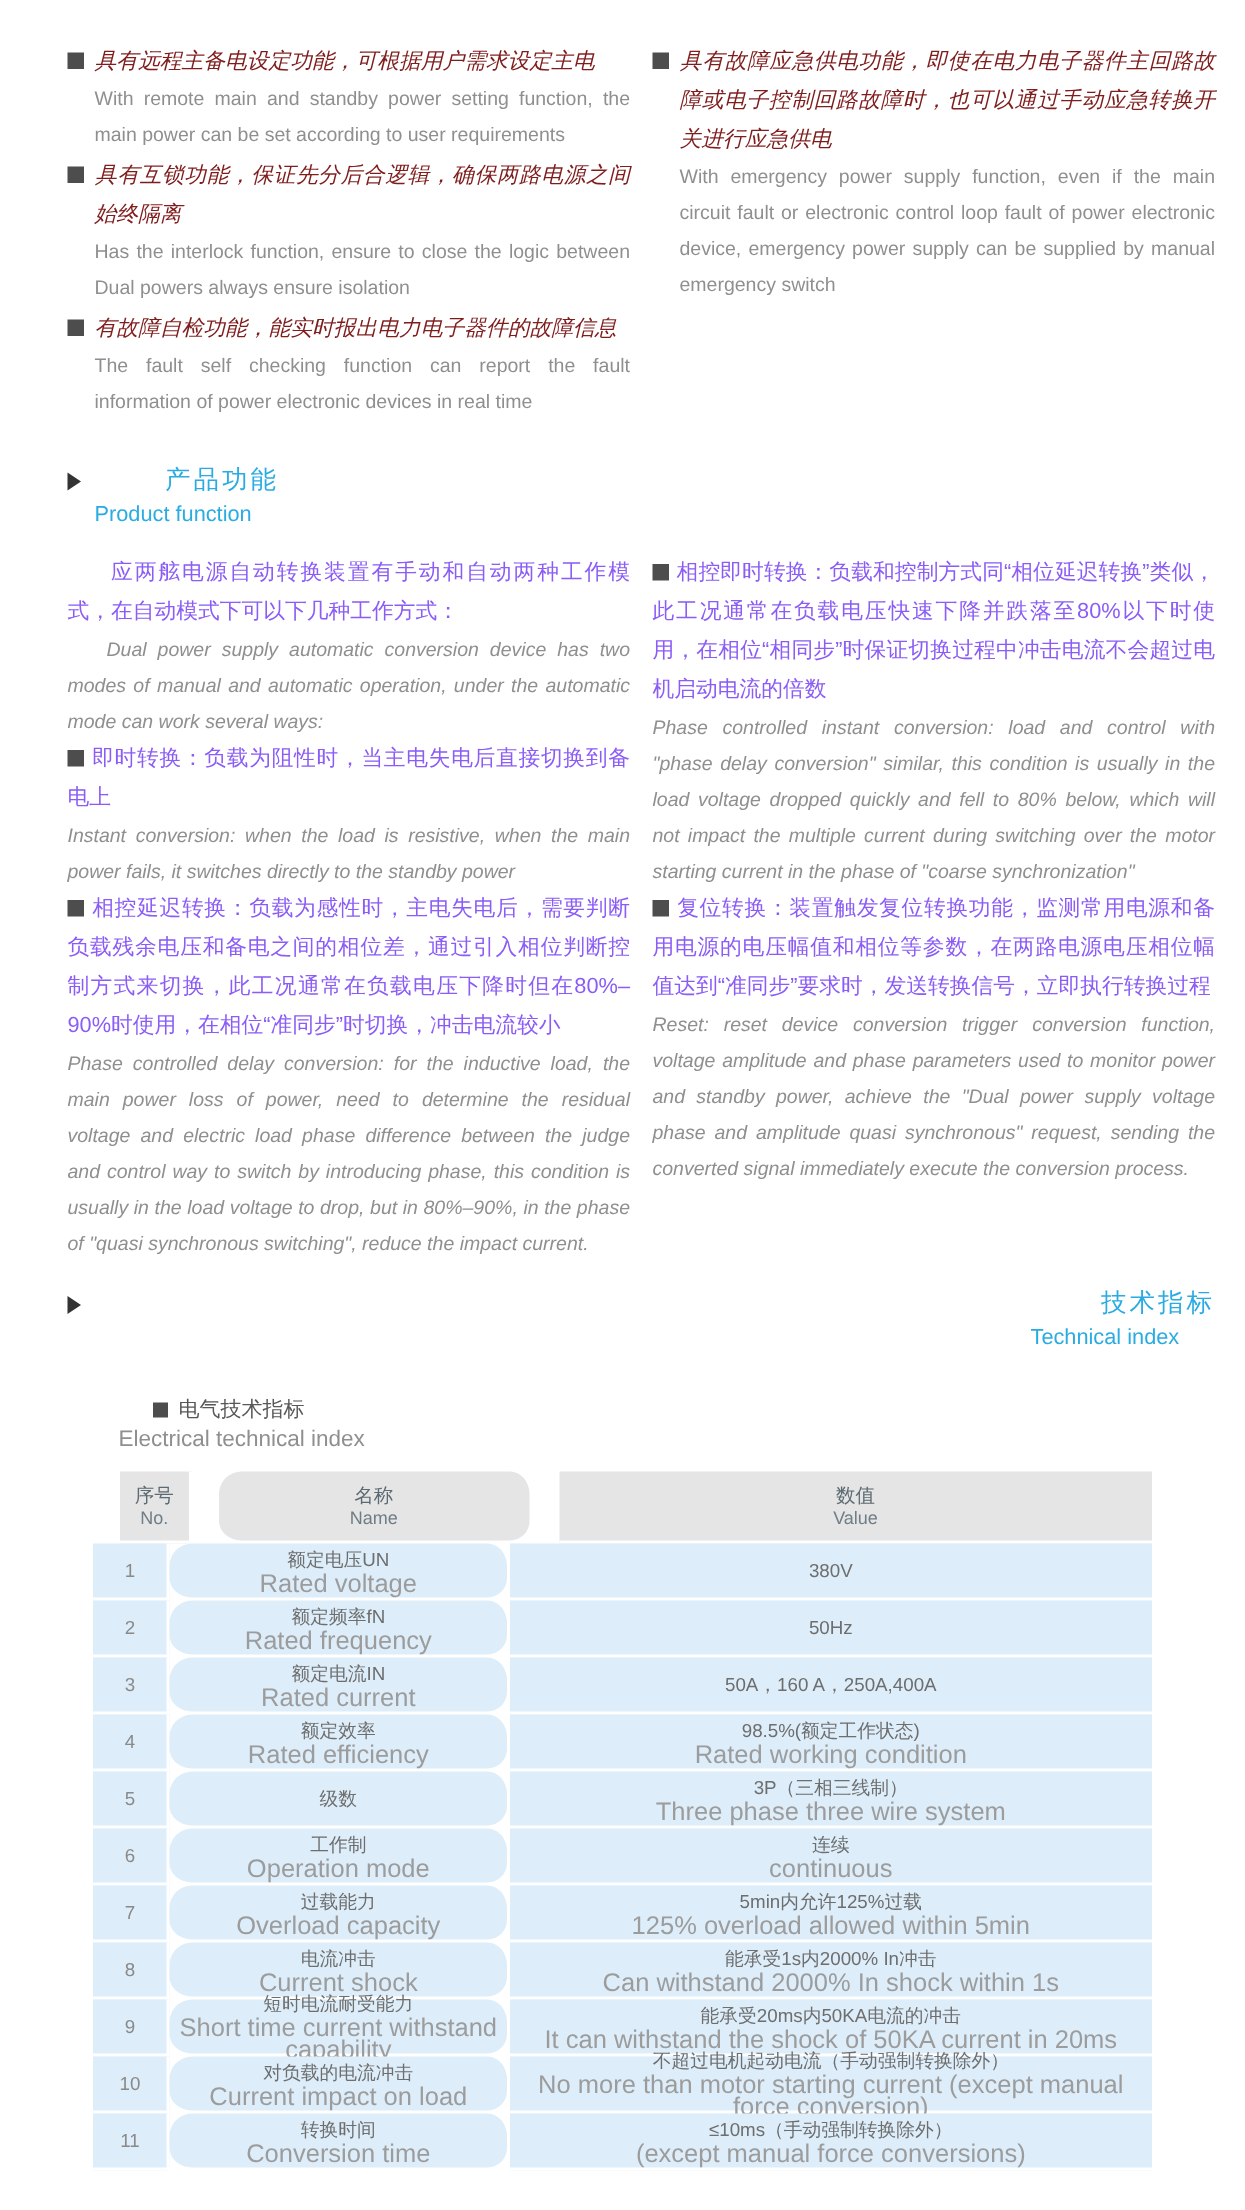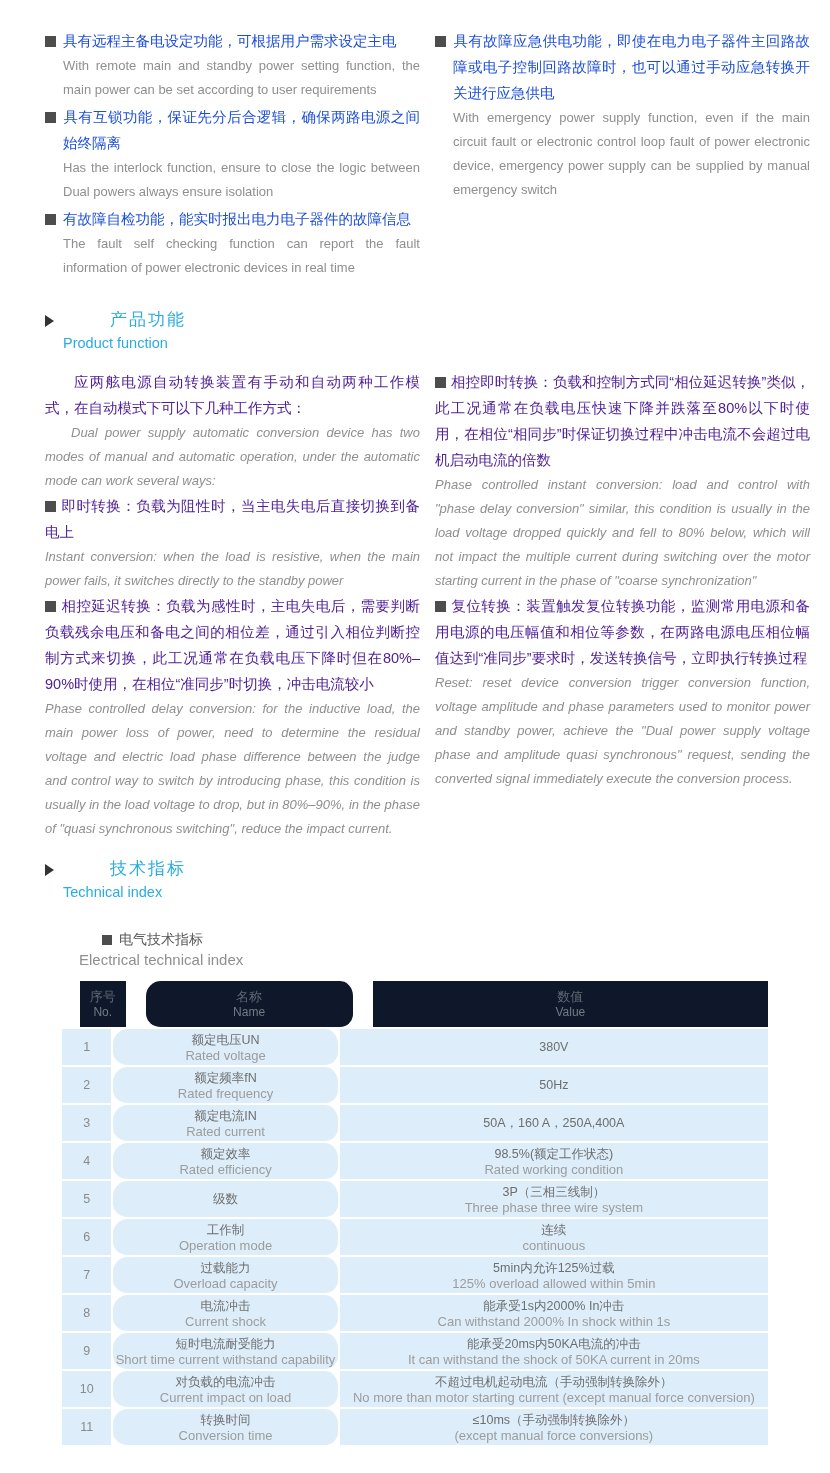--- a/index.html
+++ b/index.html
@@ -6,69 +6,69 @@
   .page{
     width:830px;height:1473px;background:#ffffff;overflow:hidden;
     font-family:"Liberation Sans","DejaVu Sans",sans-serif;
     box-sizing:border-box;padding:28px 20px 0 45px;position:relative;
   }
   
   .two-col{display:flex;gap:15px;}
   .col{width:375px;box-sizing:border-box;}
   .feature-item{margin-bottom:2px;}
   .feat-cn{
-    color:#1d4ed8;font-size:14.5px;line-height:26px;text-align:justify;
-    padding-left:18px;text-indent:-18px;
+    color:#7f1d1d;font-size:14.5px;line-height:26px;text-align:justify;
+    padding-left:18px;text-indent:-18px;font-style:italic;
   }
   .feat-en{
     color:#8f8f8f;font-size:13px;line-height:24px;text-align:justify;
     padding-left:18px;
   }
   .sq{
     display:inline-block;width:11px;height:11px;background:#4d4d4d;
     margin-right:7px;vertical-align:-1px;
   }
   
   .sec-header{display:flex;align-items:flex-start;margin-top:22px;}
   .tri{
     width:0;height:0;border-left:9px solid #333333;
     border-top:6px solid transparent;border-bottom:6px solid transparent;
     margin:9px 9px 0 0;
   }
   .sec-title-cn{font-size:17px;color:#2aace2;line-height:28px;letter-spacing:2px;margin-left:47px;}
   .sec-title-en{font-size:14.5px;color:#2aace2;line-height:19px;}
   
   .product-cols{margin-top:16px;}
-  .para-cn{color:#4c1d95;font-size:14.5px;line-height:26px;text-align:justify;}
+  .para-cn{color:#8b5cf6;font-size:14.5px;line-height:26px;text-align:justify;}
   .para-en{color:#8f8f8f;font-size:13px;line-height:24px;text-align:justify;font-style:italic;}
   .indent{text-indent:2em;}
   .para-cn .sq{margin-right:5px;}
   
   .sub-header{margin-top:26px;margin-left:17px;}
   .sub-cn{color:#595757;font-size:14px;line-height:22px;padding-left:40px;}
   .sub-cn .sq{width:10px;height:10px;}
   .sub-en{color:#8f8f8f;font-size:15px;line-height:20px;padding-left:17px;}
   
   .spec-table{margin:11px 0 0 17px;width:706px;}
   .t-row{display:flex;}
   .t-cell{
     box-sizing:border-box;border-right:2px solid #ffffff;border-bottom:2px solid #ffffff;
     display:flex;flex-direction:column;justify-content:center;align-items:center;
     background:#ddeefa;text-align:center;
   }
   .t-cell:last-child{border-right:none;}
-  .t-head .t-cell{background:#0f172a;height:48px;margin-left:18px;}
+  .t-head .t-cell{background:#e5e5e5;height:48px;margin-left:18px;}
   .c-no{width:55px;}
   .c-name{width:243px;border-radius:15px;}
   .c-value{width:460px;}
   .t-body .t-cell{height:38px;}
   .h-cn{color:#5c6a72;font-size:13px;line-height:17px;}
   .h-en{color:#6f7d86;font-size:12px;line-height:15px;}
   .cell-cn{color:#6e6e6e;font-size:12.5px;line-height:16px;}
-  .cell-en{color:#9c9c9c;font-size:13px;line-height:15px;}
+  .cell-en{color:#9c9c9c;font-size:17px;line-height:15px;}
   .row-no{color:#8a8a8a;font-size:12.5px;}
 </style>
 </head>
 <body>
 
 <div class="page">
 
   <div class="two-col">
     <div class="col" id="features-left">
         <div class="feature-item">
@@ -110,21 +110,21 @@
         <div class="para-en">Phase controlled delay conversion: for the inductive load, the main power loss of power, need to determine the residual voltage and electric load phase difference between the judge and control way to switch by introducing phase, this condition is usually in the load voltage to drop, but in 80%–90%, in the phase of "quasi synchronous switching", reduce the impact current.</div>
       </div>
     <div class="col" id="product-col-right">
         <div class="para-cn"><span class="sq"></span><span>相控即时转换：负载和控制方式同“相位延迟转换”类似，此工况通常在负载电压快速下降并跌落至80%以下时使用，在相位“相同步”时保证切换过程中冲击电流不会超过电机启动电流的倍数</span></div>
         <div class="para-en">Phase controlled instant conversion: load and control with "phase delay conversion" similar, this condition is usually in the load voltage dropped quickly and fell to 80% below, which will not impact the multiple current during switching over the motor starting current in the phase of "coarse synchronization"</div>
         <div class="para-cn"><span class="sq"></span><span>复位转换：装置触发复位转换功能，监测常用电源和备用电源的电压幅值和相位等参数，在两路电源电压相位幅值达到“准同步”要求时，发送转换信号，立即执行转换过程</span></div>
         <div class="para-en">Reset: reset device conversion trigger conversion function, voltage amplitude and phase parameters used to monitor power and standby power, achieve the "Dual power supply voltage phase and amplitude quasi synchronous" request, sending the converted signal immediately execute the conversion process.</div>
       </div>
   </div>
 
-  <div class="sec-header" style="margin-top:14px;">
+  <div class="sec-header" style="margin-top:14px;justify-content:space-between;">
     <div class="tri"></div>
     <div>
       <div class="sec-title-cn">技术指标</div>
       <div class="sec-title-en">Technical index</div>
     </div>
   </div>
 
   <div class="sub-header">
     <div class="sub-cn"><span class="sq"></span><span>电气技术指标</span></div>
     <div class="sub-en">Electrical technical index</div>

